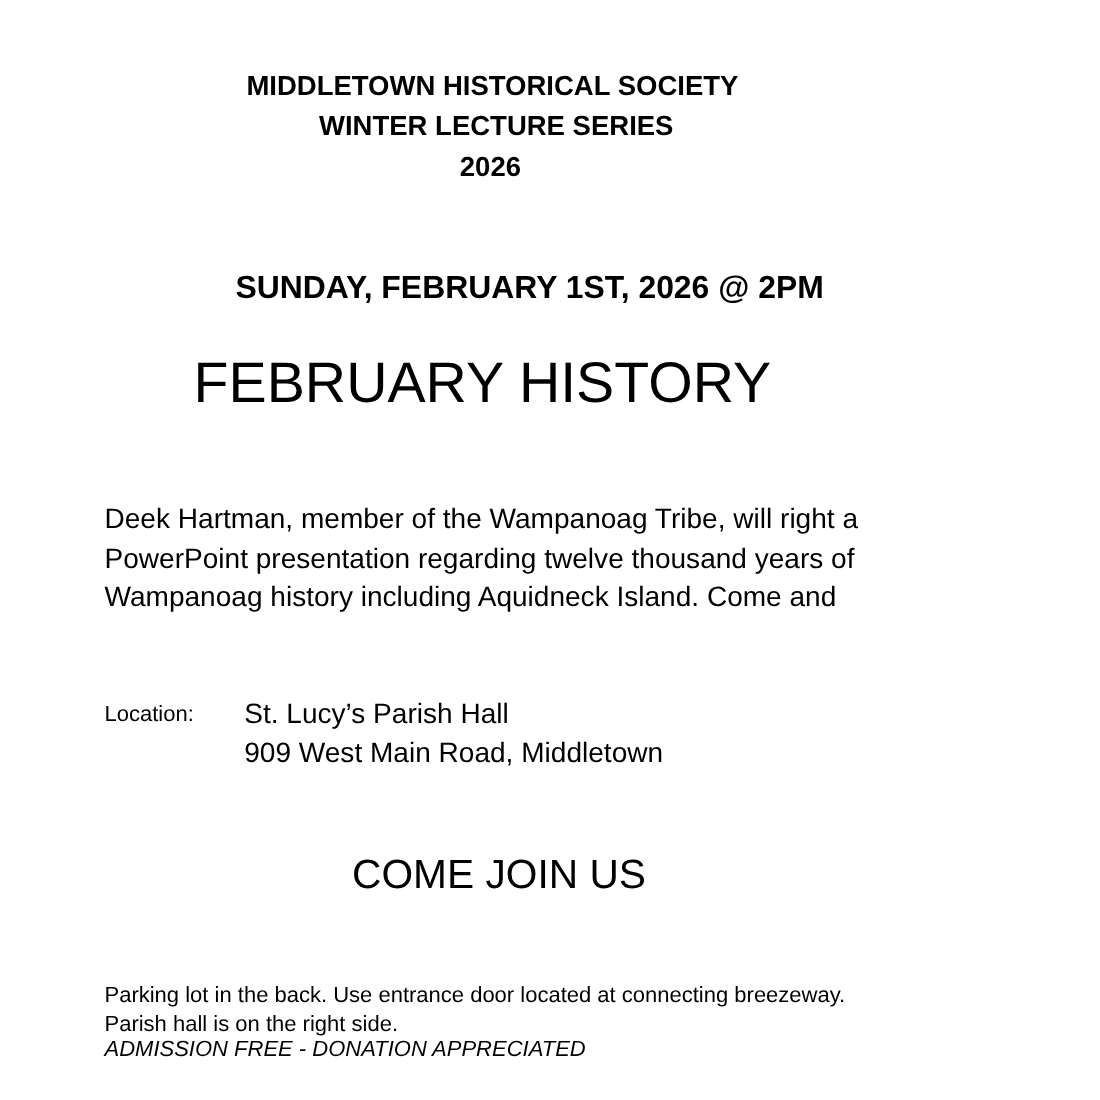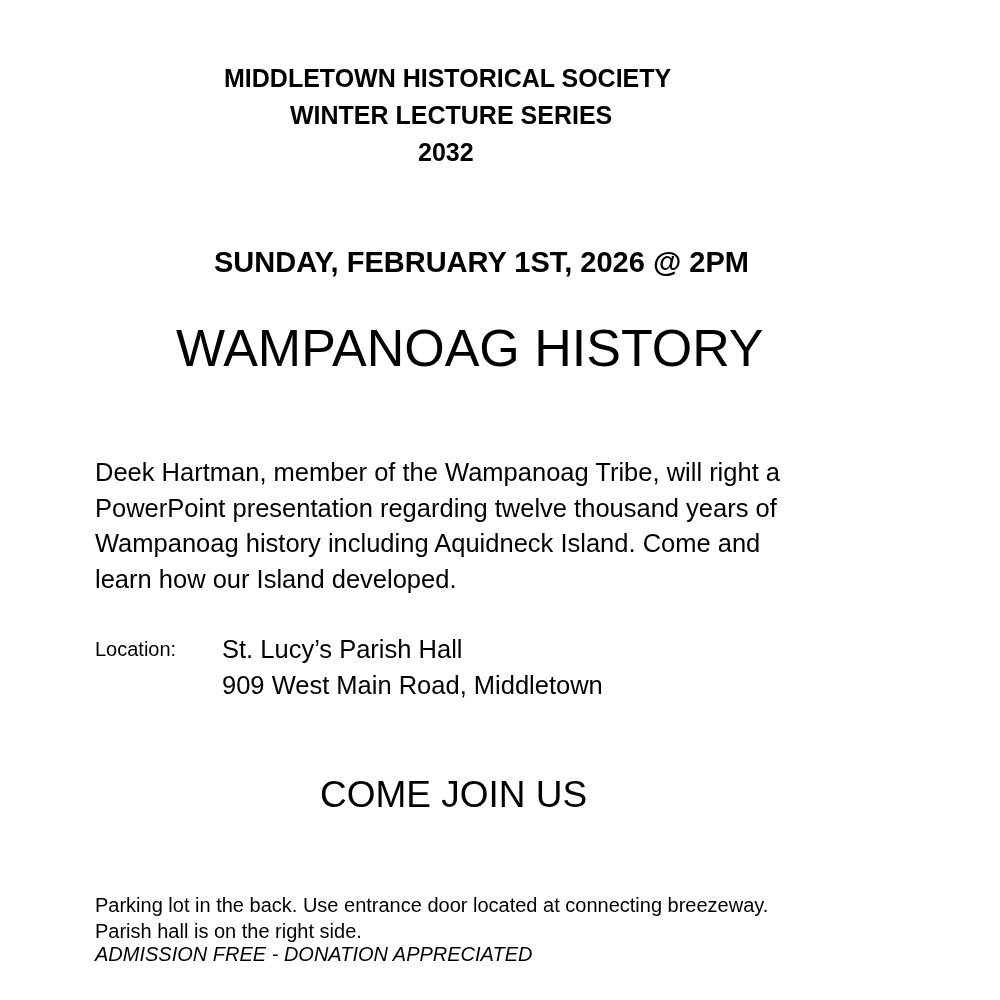--- a/index.html
+++ b/index.html
@@ -61,31 +61,30 @@
     #admission {
       left: 95px; top: 941px;
       font-size: 20px; line-height: 26px; font-style: italic;
     }
   </style>
 </head>
 <body>
 
 <div class="abs header-line" id="h1">MIDDLETOWN HISTORICAL SOCIETY</div>
 <div class="abs header-line" id="h2">WINTER LECTURE SERIES</div>
-<div class="abs header-line" id="h3">2032</div>
+<div class="abs header-line" id="h3">2026</div>
 
 <div class="abs" id="date">SUNDAY, FEBRUARY 1ST, 2026 @ 2PM</div>
 
-<div class="abs" id="title">WAMPANOAG HISTORY</div>
+<div class="abs" id="title">FEBRUARY HISTORY</div>
 
 <div class="abs" id="desc">
   <div>Deek Hartman, member of the Wampanoag Tribe, will right a</div>
   <div>PowerPoint presentation regarding twelve thousand years of</div>
   <div>Wampanoag history including Aquidneck Island.  Come and</div>
-  <div>learn how our Island developed.</div>
 </div>
 
 <div class="abs" id="loc-label">Location:</div>
 <div class="abs" id="loc-name">St. Lucy’s Parish Hall</div>
 <div class="abs" id="loc-addr">909 West Main Road, Middletown</div>
 
 <div class="abs" id="cta">COME JOIN US</div>
 
 <div class="abs" id="parking">
   <div>Parking lot in the back.  Use entrance door located at connecting breezeway.</div>

